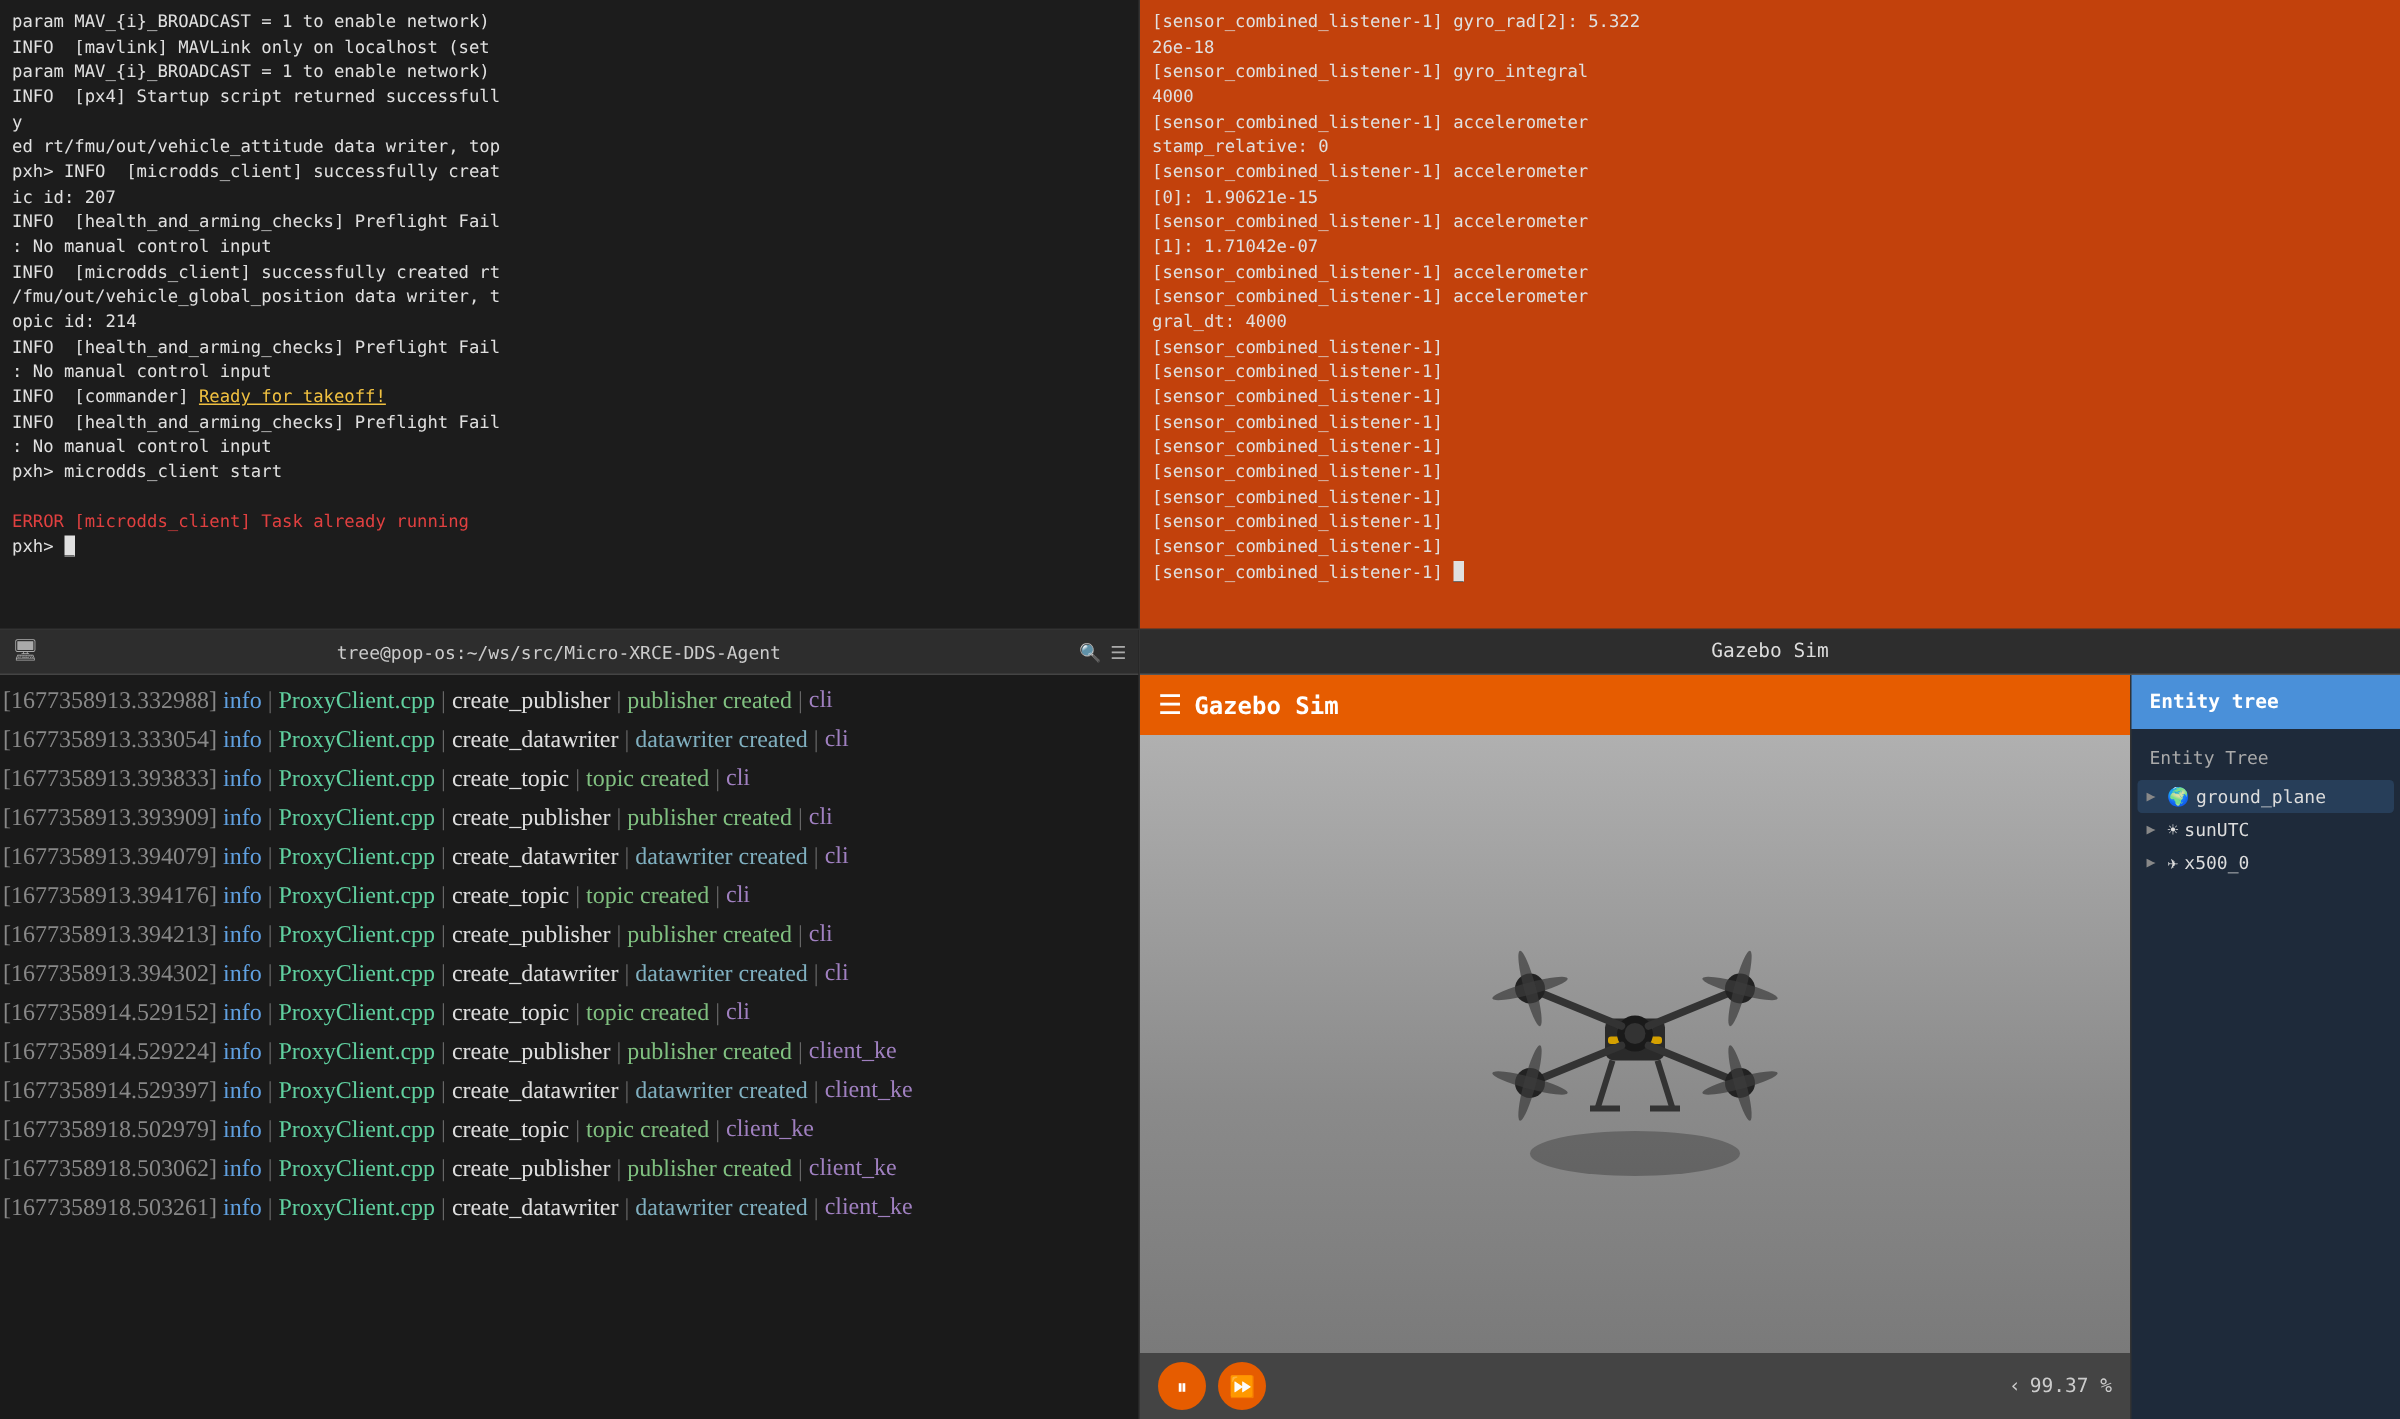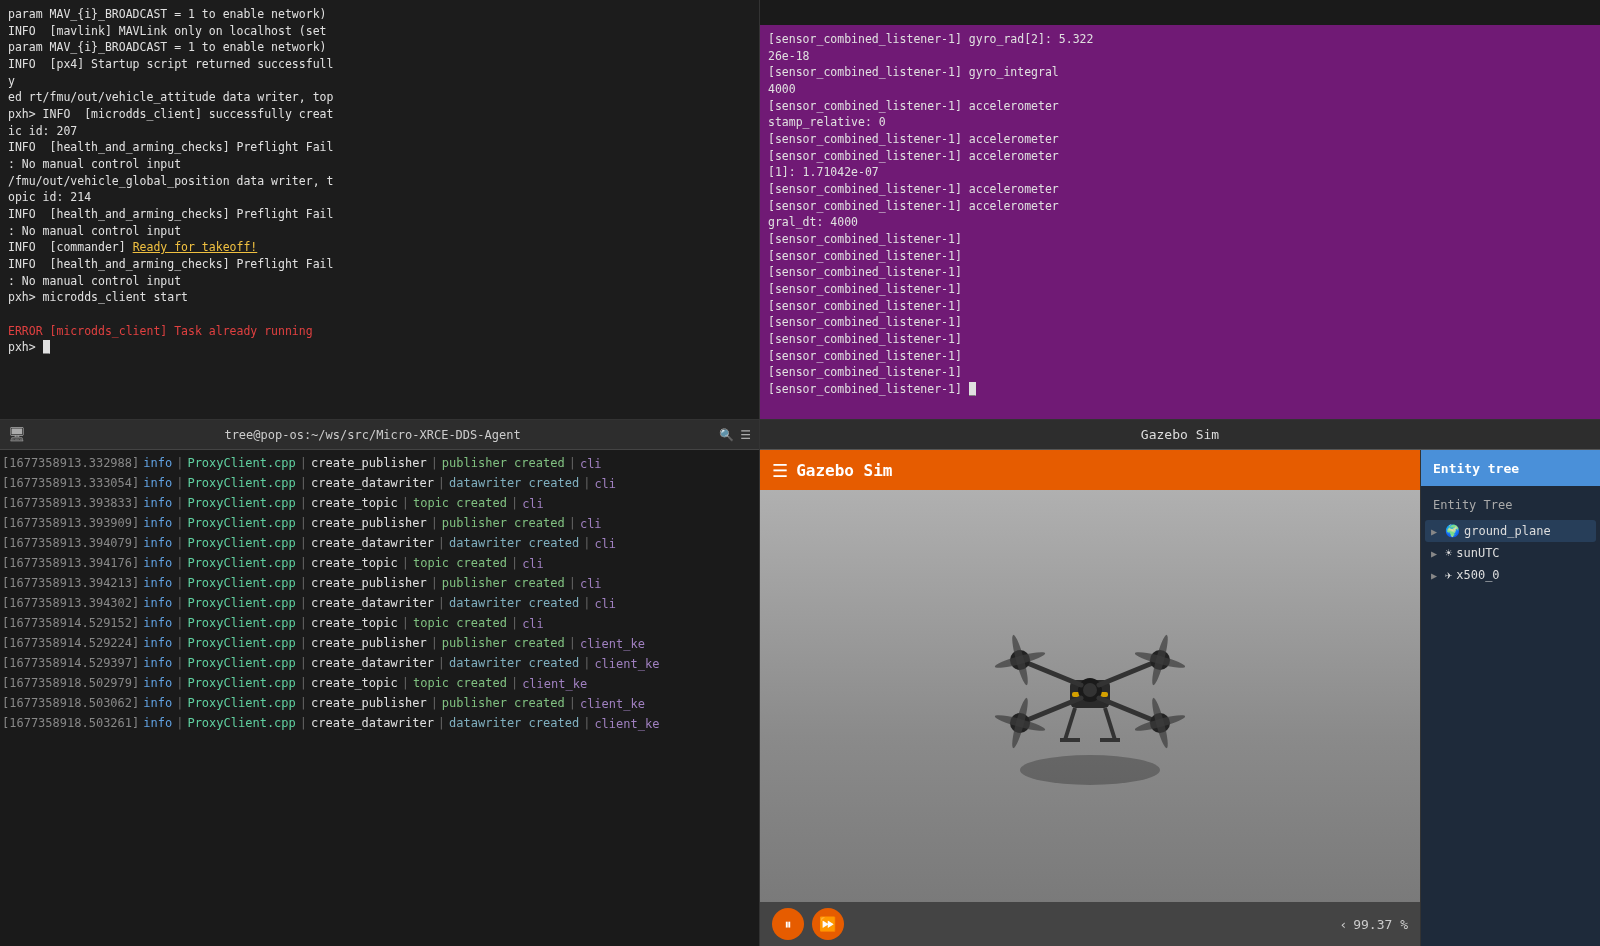--- a/index.html
+++ b/index.html
@@ -27,28 +27,27 @@
       font-size: 11.5px;
       line-height: 1.45;
       padding: 6px 8px;
       overflow: hidden;
       border-right: 1px solid #333;
       border-bottom: 1px solid #333;
     }
 
     
     .terminal-topright {
-      background: #701a75;
+      background: #c2410c;
       color: #e0e0e0;
       font-size: 11.5px;
       line-height: 1.45;
       padding: 6px 8px;
       overflow: hidden;
       border-bottom: 1px solid #333;
-      margin-top: 25px;
     }
 
     
     .terminal-bottomleft {
       background: #1a1a1a;
       color: #c0c0c0;
       font-size: 11px;
       line-height: 1.5;
       overflow: hidden;
       display: flex;
@@ -252,26 +251,27 @@
     }
 
     
     .t-white { color: #e0e0e0; }
     .t-yellow { color: #f0c040; text-decoration: underline; }
     .t-red { color: #e04040; }
 
     
     .log-row {
       display: flex;
-      align-items: flex-start;
-      font-size: 12px;
+      align-items: flex-end;
+      font-size: 16px;
       line-height: 1.5;
       white-space: nowrap;
       overflow: hidden;
       padding: 0 2px;
+      font-family: Liberation Serif, serif;
     }
 
     .log-ts { color: #888; min-width: 130px; }
     .log-info { color: #60a0e0; margin: 0 4px; }
     .log-source { color: #60d0a0; margin: 0 4px; }
     .log-action { color: #e0e0e0; margin: 0 4px; }
     .log-result { color: #80c080; margin: 0 4px; }
     .log-client { color: #a080c0; margin: 1px 4px; }
   </style>
 </head>
@@ -283,20 +283,21 @@
     <div class="t-white">param MAV_{i}_BROADCAST = 1 to enable network)</div>
     <div class="t-white">INFO &nbsp;[mavlink] MAVLink only on localhost (set</div>
     <div class="t-white">param MAV_{i}_BROADCAST = 1 to enable network)</div>
     <div class="t-white">INFO &nbsp;[px4] Startup script returned successfull</div>
     <div class="t-white">y</div>
     <div class="t-white">ed rt/fmu/out/vehicle_attitude data writer, top</div>
     <div class="t-white">pxh&gt; INFO &nbsp;[microdds_client] successfully creat</div>
     <div class="t-white">ic id: 207</div>
     <div class="t-white">INFO &nbsp;[health_and_arming_checks] Preflight Fail</div>
     <div class="t-white">: No manual control input</div>
+    <div class="t-white">INFO &nbsp;[microdds_client] successfully created rt</div>
     <div class="t-white">/fmu/out/vehicle_global_position data writer, t</div>
     <div class="t-white">opic id: 214</div>
     <div class="t-white">INFO &nbsp;[health_and_arming_checks] Preflight Fail</div>
     <div class="t-white">: No manual control input</div>
     <div>INFO &nbsp;[commander] <span class="t-yellow">Ready for takeoff!</span></div>
     <div class="t-white">INFO &nbsp;[health_and_arming_checks] Preflight Fail</div>
     <div class="t-white">: No manual control input</div>
     <div class="t-white">pxh&gt; microdds_client start</div>
     <div>&nbsp;</div>
     <div><span class="t-red">ERROR [microdds_client] </span><span class="t-red">Task already running</span></div>
@@ -304,20 +305,21 @@
   </div>
 
   <div class="terminal-topright">
     <div class="t-white">[sensor_combined_listener-1] gyro_rad[2]: 5.322</div>
     <div class="t-white">26e-18</div>
     <div class="t-white">[sensor_combined_listener-1] gyro_integral</div>
     <div class="t-white">4000</div>
     <div class="t-white">[sensor_combined_listener-1] accelerometer</div>
     <div class="t-white">stamp_relative: 0</div>
     <div class="t-white">[sensor_combined_listener-1] accelerometer</div>
+    <div class="t-white">[0]: 1.90621e-15</div>
     <div class="t-white">[sensor_combined_listener-1] accelerometer</div>
     <div class="t-white">[1]: 1.71042e-07</div>
     <div class="t-white">[sensor_combined_listener-1] accelerometer</div>
     <div class="t-white">[sensor_combined_listener-1] accelerometer</div>
     <div class="t-white">gral_dt: 4000</div>
     <div class="t-white">[sensor_combined_listener-1]</div>
     <div class="t-white">[sensor_combined_listener-1]</div>
     <div class="t-white">[sensor_combined_listener-1]</div>
     <div class="t-white">[sensor_combined_listener-1]</div>
     <div class="t-white">[sensor_combined_listener-1]</div>

